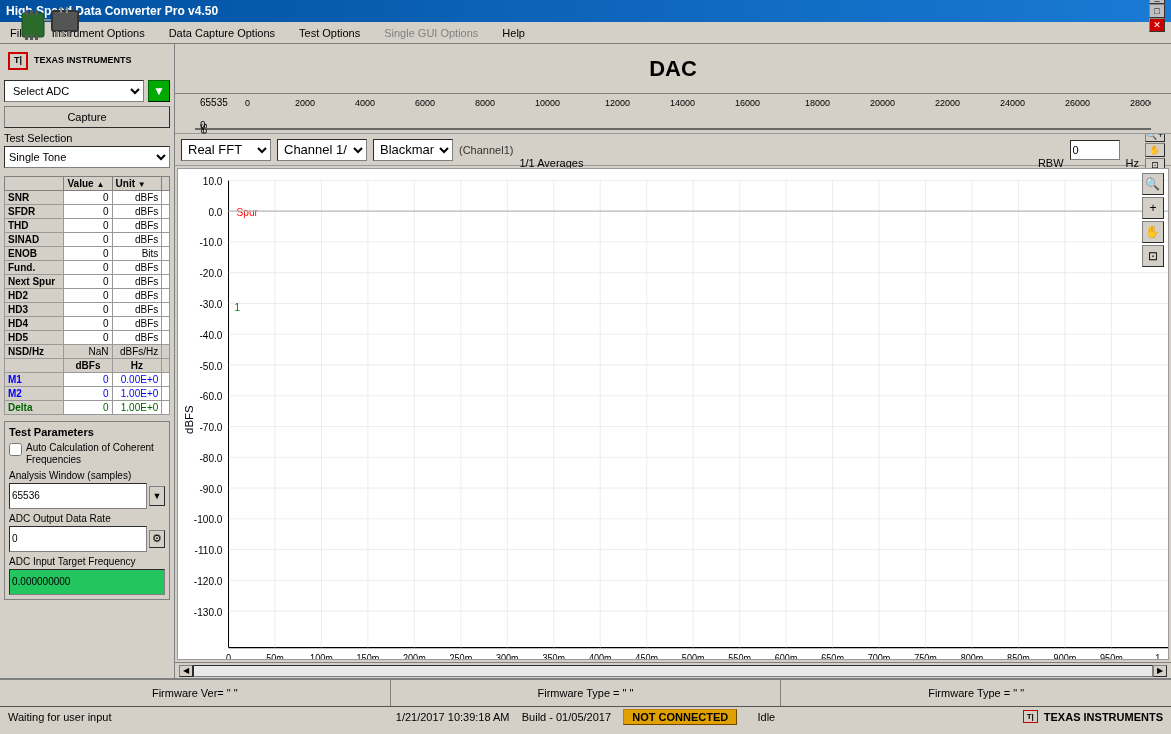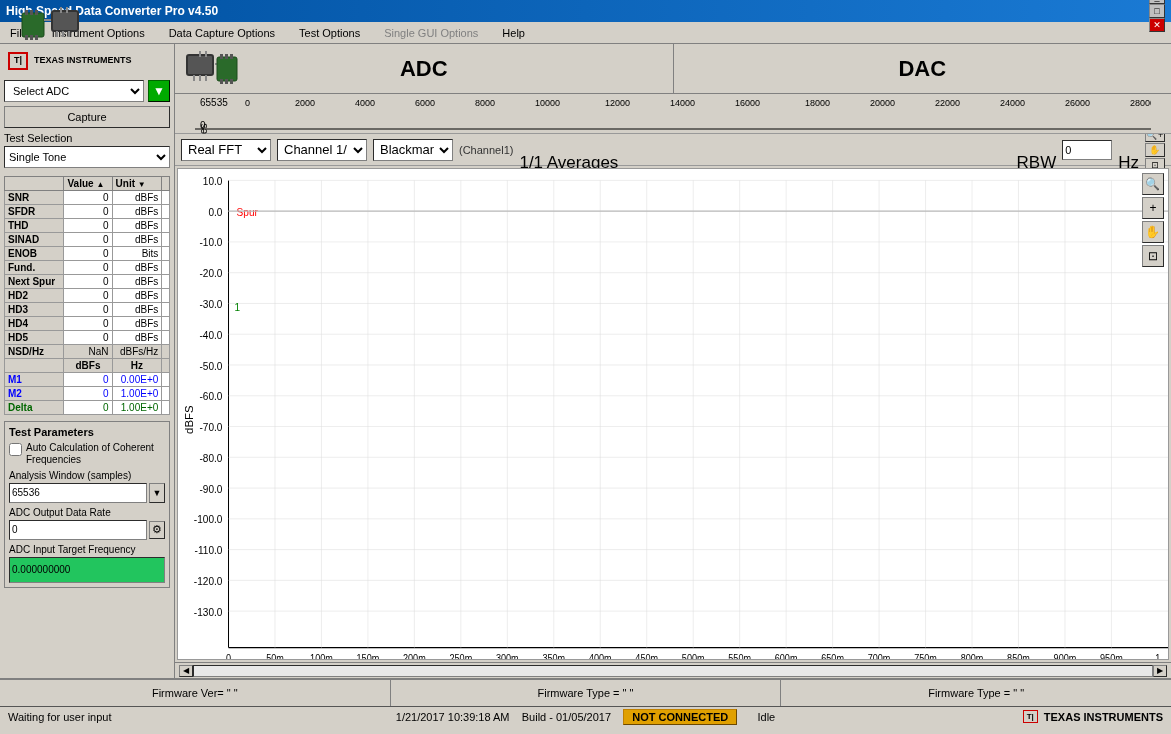--- a/index.html
+++ b/index.html
@@ -167,21 +167,21 @@
     .checkbox-row input[type=checkbox] { margin-top: 1px; }
     .checkbox-label { font-size: 10px; line-height: 1.2; }
     .param-label { font-size: 10px; margin-bottom: 2px; }
     .param-input-row { display: flex; align-items: center; gap: 2px; margin-bottom: 4px; }
     .param-input {
       flex: 1;
       height: 20px;
       border: 1px inset #808080;
       background: white;
       font-size: 10px;
-      padding: 0 2px;
+      padding: 12px 2px;
     }
     .param-dropdown-btn {
       height: 20px;
       width: 20px;
       border: 1px outset #808080;
       background: #d4d0c8;
       font-size: 9px;
       cursor: pointer;
     }
     .gear-icon {
@@ -254,21 +254,21 @@
       background: #d4d0c8;
       height: 32px;
     }
     .ctrl-dropdown {
       height: 22px;
       border: 1px inset #808080;
       background: white;
       font-size: 13px;
       padding: 0 2px;
     }
-    .ctrl-label { font-size: 17px; margin-top: 27px; }
+    .ctrl-label { font-size: 11px; margin-top: 27px; }
     .rbw-input {
       width: 50px;
       height: 20px;
       border: 1px inset #808080;
       background: white;
       font-size: 11px;
       padding: 0 2px;
     }
     .zoom-btn {
       width: 20px; height: 14px;
@@ -572,41 +572,20 @@
       </div>
       <div class="param-label">ADC Input Target Frequency</div>
       <input class="full-input" type="text" value="0.000000000" style="">
     </div>
 
   </div>
 
   <div id="right-panel">
 
     <div id="adc-dac-header">
-      <div class="adc-section">
-        <div class="section-icon">
-          <svg width="60" height="40" viewBox="0 0 60 40">
-            <rect x="2" y="6" width="26" height="20" rx="2" fill="#555" stroke="#333" stroke-width="2"></rect>
-            <rect x="14" y="2" width="2" height="6" fill="#888"></rect>
-            <rect x="20" y="2" width="2" height="6" fill="#888"></rect>
-            <rect x="8" y="26" width="2" height="6" fill="#888"></rect>
-            <rect x="14" y="26" width="2" height="6" fill="#888"></rect>
-            <rect x="20" y="26" width="2" height="6" fill="#888"></rect>
-            <rect x="30" y="14" width="8" height="2" fill="#888"></rect>
-            <rect x="32" y="8" width="20" height="24" rx="2" fill="#2a6a2a" stroke="#1a4a1a" stroke-width="1"></rect>
-            <rect x="35" y="5" width="3" height="5" fill="#555"></rect>
-            <rect x="40" y="5" width="3" height="5" fill="#555"></rect>
-            <rect x="45" y="5" width="3" height="5" fill="#555"></rect>
-            <rect x="35" y="30" width="3" height="5" fill="#555"></rect>
-            <rect x="40" y="30" width="3" height="5" fill="#555"></rect>
-            <rect x="45" y="30" width="3" height="5" fill="#555"></rect>
-          </svg>
-        </div>
-        <span class="adc-title">ADC</span>
-      </div>
       <div class="dac-section">
         <div class="section-icon" style="left:20px;">
           <svg width="60" height="40" viewBox="0 0 60 40">
             <rect x="2" y="8" width="22" height="24" rx="2" fill="#2a6a2a" stroke="#1a4a1a" stroke-width="1"></rect>
             <rect x="5" y="5" width="3" height="5" fill="#555"></rect>
             <rect x="10" y="5" width="3" height="5" fill="#555"></rect>
             <rect x="15" y="5" width="3" height="5" fill="#555"></rect>
             <rect x="5" y="30" width="3" height="5" fill="#555"></rect>
             <rect x="10" y="30" width="3" height="5" fill="#555"></rect>
             <rect x="15" y="30" width="3" height="5" fill="#555"></rect>

